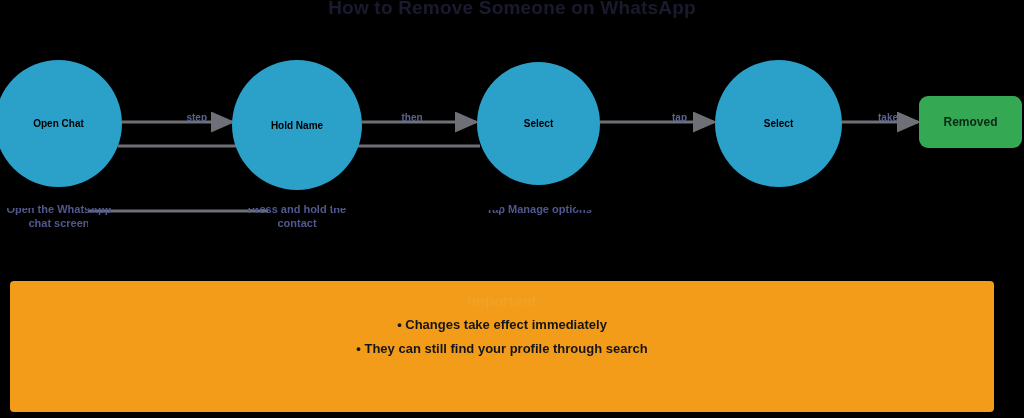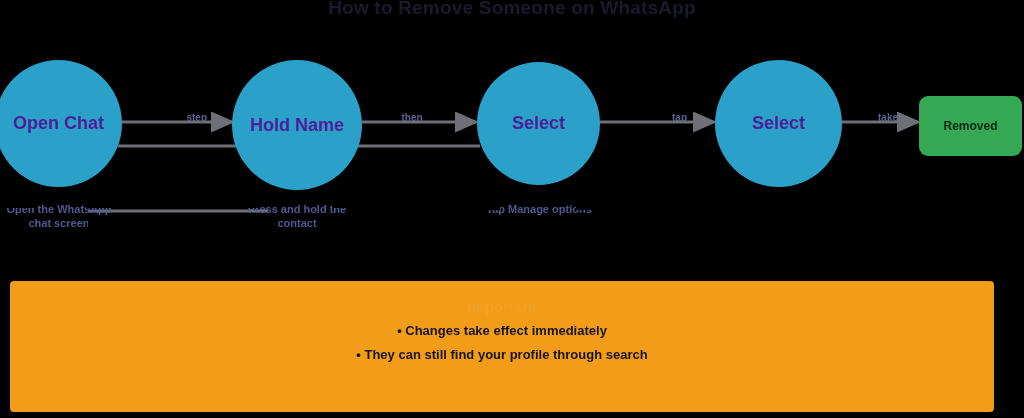--- a/index.html
+++ b/index.html
@@ -57,23 +57,23 @@
   }
   .node-circle {
     border-radius: 50%;
     background: #2ba0c8;
   }
   .node-rect {
     border-radius: 9px;
     background: #34a853;
   }
   .node-label {
-    font-size: 18px;
-    font-weight: bold;
-    color: #4c1d95;
+    font-size: 10px;
+    font-weight: bold;
+    color: #000000;
     text-align: center;
     line-height: 15px;
     pointer-events: none;
   }
   .node-rect .node-label {
     font-size: 12px;
     color: #0c2a14;
   }
 
   
@@ -105,21 +105,20 @@
   
   #notes-panel {
     position: absolute;
     left: 10px;
     top: 281px;
     width: 984px;
     height: 131px;
     background: #f29c1a;
     border-radius: 4px;
     box-sizing: border-box;
-    padding-top: 6px;
   }
   #notes-heading {
     text-align: center;
     font-size: 15px;
     font-weight: bold;
     color: #f0a227;
     line-height: 24px;
     margin-top: 8px;
   }
   .note-bullet {
@@ -165,21 +164,21 @@
   </div>
 
   <div class="flow-node node-circle" style="left:477px; top:16px; width:123px; height:123px;">
     <span class="node-label">Select</span>
   </div>
 
   <div class="flow-node node-circle" style="left:715px; top:14px; width:127px; height:127px;">
     <span class="node-label">Select</span>
   </div>
 
-  <div class="flow-node node-rect" style="left:919px; top:50px; width:103px; height:60px;">
+  <div class="flow-node node-rect" style="left:919px; top:50px; width:103px; height:52px;">
     <span class="node-label">Removed</span>
   </div>
 
   <div class="edge-label" style="left:147px; top:66px; width:60px;text-align:right;">step</div>
   <div class="edge-label" style="left:382px; top:66px; width:60px;">then</div>
   <div class="edge-label" style="left:627px; top:66px; width:60px;text-align:right;">tap</div>
   <div class="edge-label" style="left:858px; top:66px; width:60px;">take</div>
 
   <div class="node-sublabel" style="left:-6px; top:156px;">Open the WhatsApp chat screen</div>
   <div class="node-sublabel" style="left:232px; top:156px;">Press and hold the contact</div>

